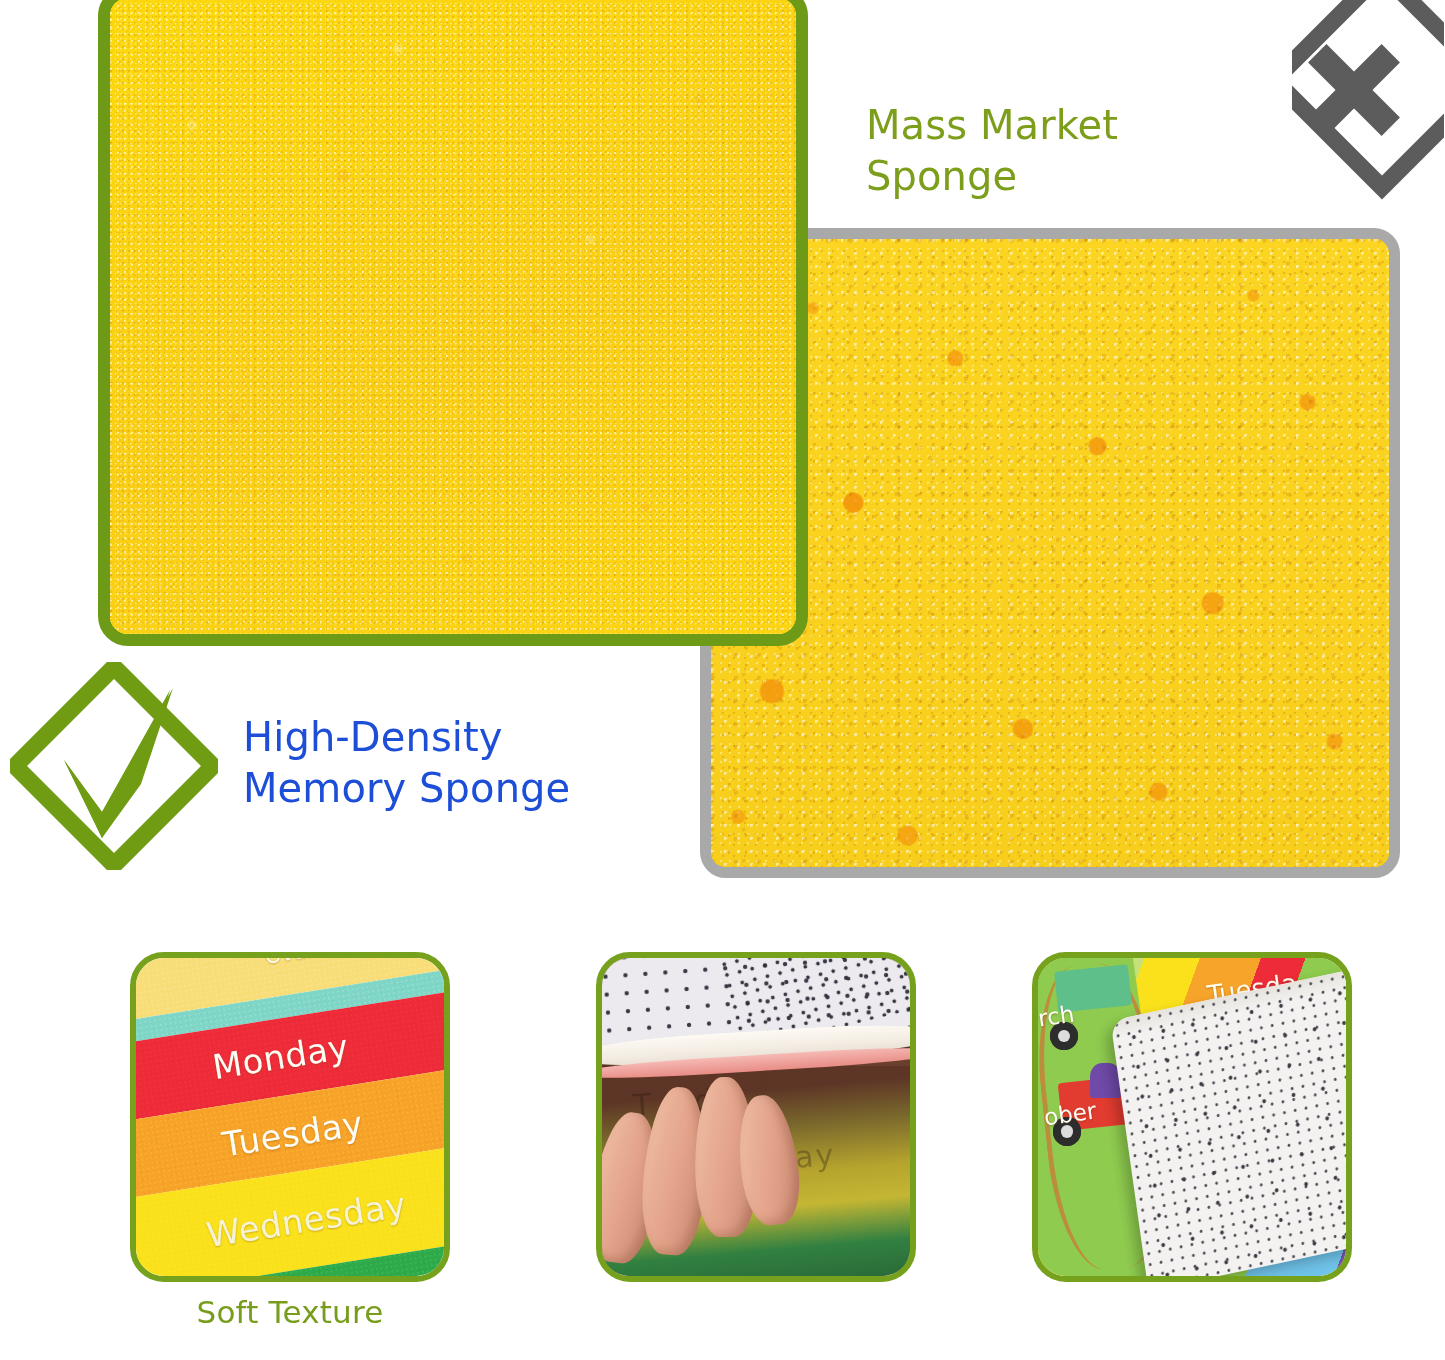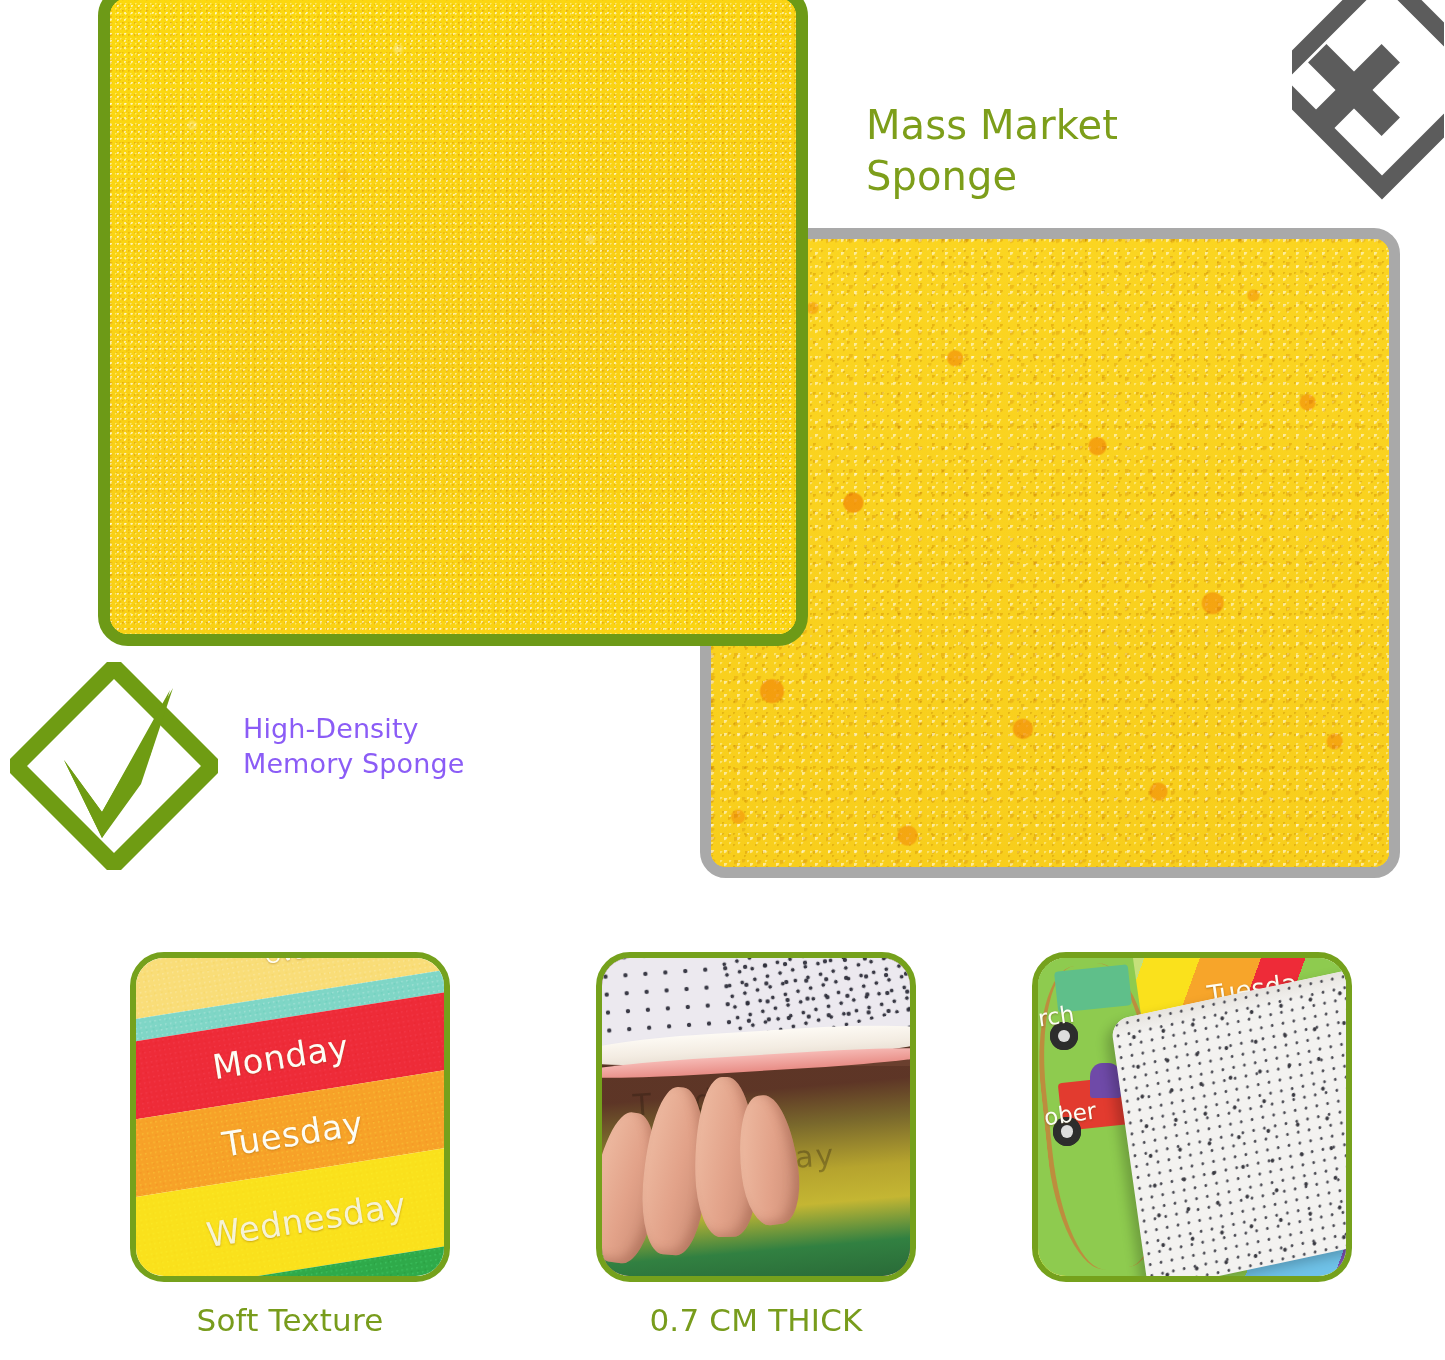--- a/index.html
+++ b/index.html
@@ -98,21 +98,21 @@
   }
 
   
   .lbl-mass{
     position:absolute; left:866px; top:100px; z-index:5;
     color:#7d9e1a; font-size:40px; line-height:1.28; font-weight:400;
     letter-spacing:.1px; white-space:pre-line;
   }
   .lbl-hd{
     position:absolute; left:243px; top:712px; z-index:5;
-    color:#8b5cf6; font-size:27px; line-height:1.28; font-weight:400;
+    color:#1d4ed8; font-size:40px; line-height:1.28; font-weight:400;
     letter-spacing:.1px; white-space:pre-line;
   }
 
   
   .icon-x{position:absolute; left:1292px; top:-6px; width:152px; height:216px; z-index:6;}
   .icon-check{position:absolute; left:10px; top:662px; width:208px; height:208px; z-index:6;}
   .icon-x svg,.icon-check svg{display:block;width:100%;height:100%;}
 
   
   .features{position:absolute; left:0; top:952px; width:1445px; height:408px;}
@@ -120,21 +120,21 @@
   .feature.f1{left:130px;}
   .feature.f2{left:596px;}
   .feature.f3{left:1032px;}
 
   .thumb{
     position:relative; width:320px; height:330px;
     border:6px solid #75a11c; border-radius:34px;
     box-sizing:border-box; overflow:hidden; background:#fff;
   }
   .cap{
-    margin-top:20px; text-align:center; color:#789c1c;
+    margin-top:12px; text-align:center; color:#789c1c;
     font-size:31px; font-weight:400; letter-spacing:.2px;
   }
 
   
   .rug{position:absolute; left:-26%; top:-26%; width:152%; height:152%; transform:rotate(-9deg);}
   .band{position:absolute; left:0; width:100%; display:flex; align-items:center; justify-content:center;}
   .band span{
     color:#fdfdf5; font-size:34px; letter-spacing:.5px;
     text-shadow:0 1px 2px rgba(120,70,0,.35);
     font-family:"DejaVu Sans","Liberation Sans",sans-serif;
@@ -360,21 +360,20 @@
           <div class="foamedge"></div>
           <div class="pinkedge"></div>
           <div class="hand">
             <div class="finger fg1"></div>
             <div class="finger fg2"></div>
             <div class="finger fg3"></div>
             <div class="finger fg4"></div>
           </div>
         </div>
       </div>
-      <div class="cap">0.7 CM THICK</div>
     </div>
 
     <div class="feature f3">
       <div class="thumb">
         <div class="t3">
           <div class="mat"></div>
           <div class="green-l"></div>
           <div class="rope"></div>
           <div class="wagon2"></div>
           <div class="wagon"></div>

